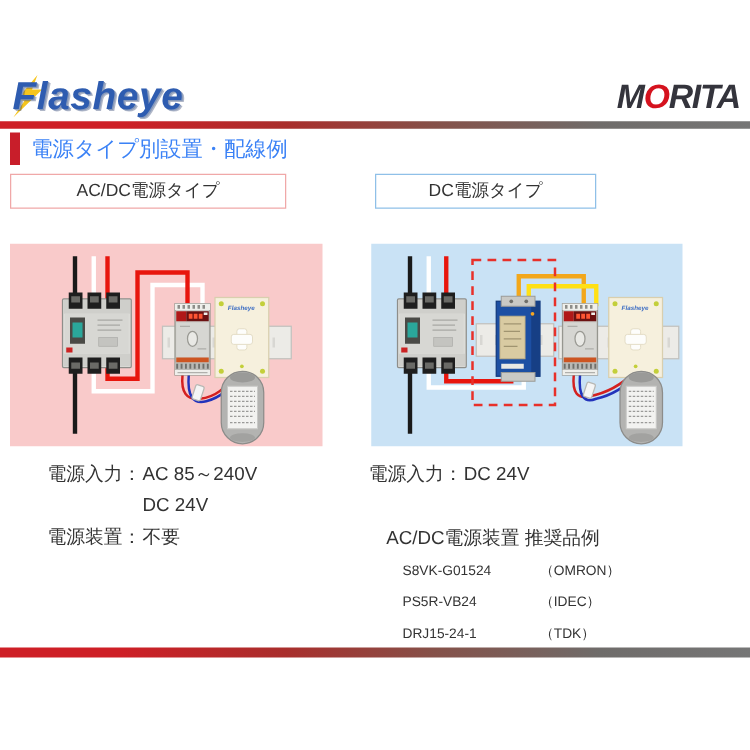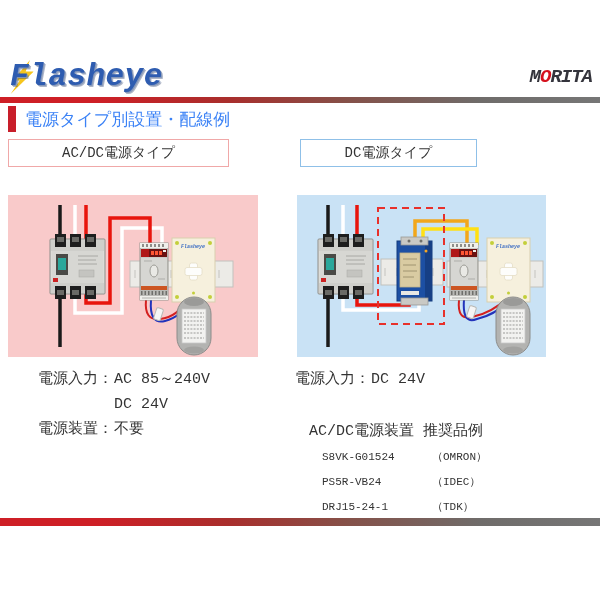--- a/index.html
+++ b/index.html
@@ -1,28 +1,28 @@
 <!DOCTYPE html>
 <html><head>
 <meta charset="utf-8">
 <style>
   html,body{margin:0;padding:0;background:#fff;}
   body{width:600px;height:600px;font-family:"Liberation Sans","DejaVu Sans",sans-serif;color:#333;}
-  .page{position:relative;width:600px;height:600px;background:#fff;overflow:hidden;font-family:Liberation Mono, monospace;}
+  .page{position:relative;width:600px;height:600px;background:#fff;overflow:hidden;}
 
   
   .flasheye-logo{position:absolute;left:10px;top:58px;height:38px;}
   .flasheye-logo .bolt{position:absolute;left:4px;top:2px;width:18px;height:34px;background:#f6c51d;
      transform:skewX(-18deg);
      clip-path:polygon(58% 0,0 60%,38% 60%,12% 100%,100% 34%,55% 34%);}
   .flasheye-logo .brand-text{position:relative;z-index:1;font-style:italic;font-weight:bold;
      font-size:31px;line-height:38px;color:#2e5cb0;letter-spacing:.5px;
      text-shadow:1px 1px 0 rgba(130,150,185,.9), 2px 2px 0 rgba(25,45,95,.35);}
   .morita-logo{position:absolute;right:8px;top:62px;font-weight:bold;font-style:italic;
-     font-size:19px;line-height:30px;color:#34343c;letter-spacing:-1px;}
+     font-size:27px;line-height:30px;color:#34343c;letter-spacing:-1px;}
   .morita-logo .morita-o{color:#d5121e;}
 
   .gradient-bar{position:absolute;left:0;width:600px;height:6px;
      background:linear-gradient(90deg,#ce1f26 0%,#ce1f26 16%,#a92e2c 38%,#855149 58%,#6f6c6a 80%,#767676 100%);}
   .gradient-bar.top{top:97px;}
   .gradient-bar.bottom{top:518px;height:8px;}
 
   
   .section-title-row{position:absolute;left:8px;top:105px;display:flex;align-items:center;height:28px;}
   .red-accent-bar{width:8px;height:26px;background:#c81e2a;margin-right:9px;}

